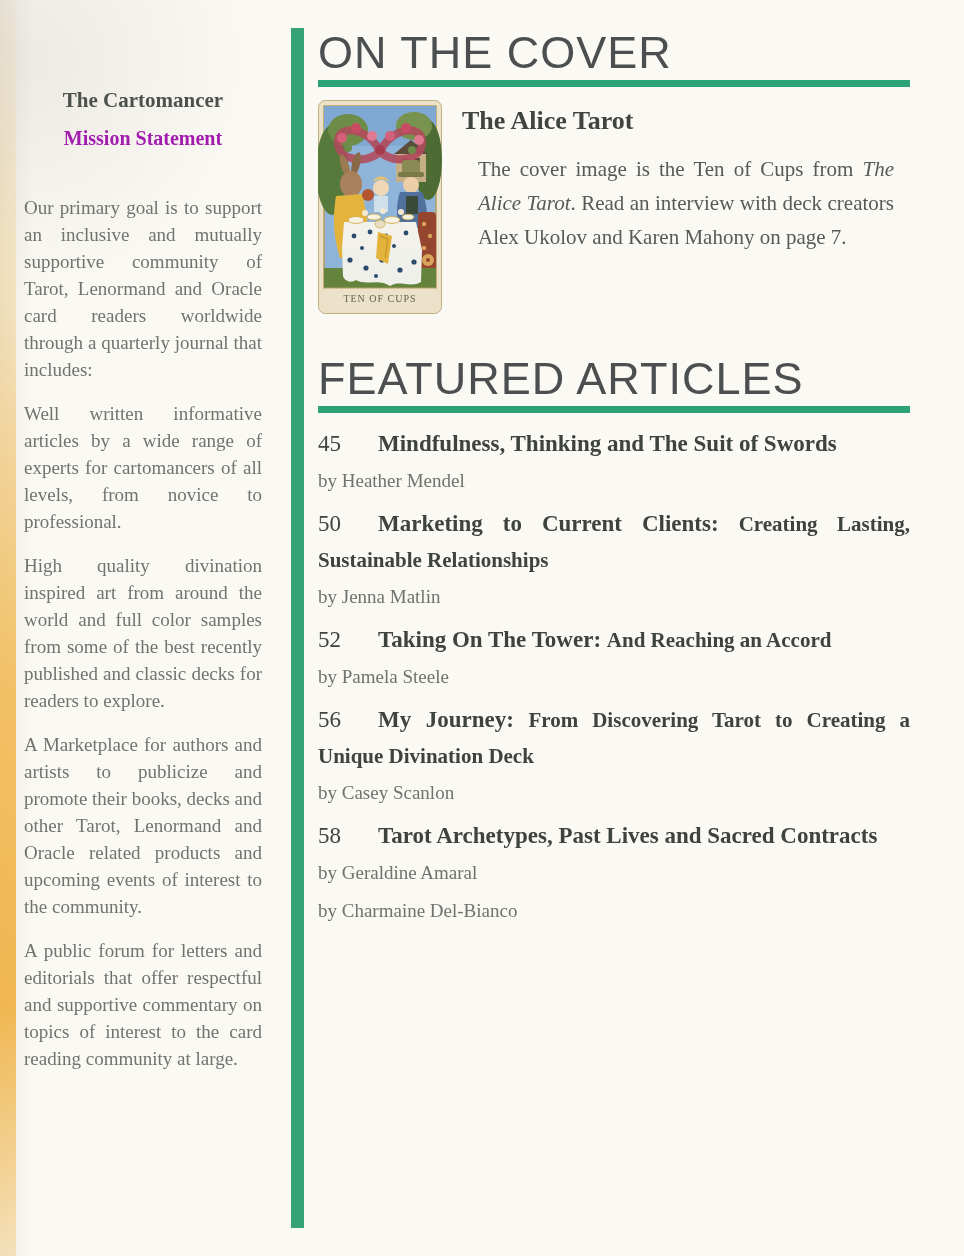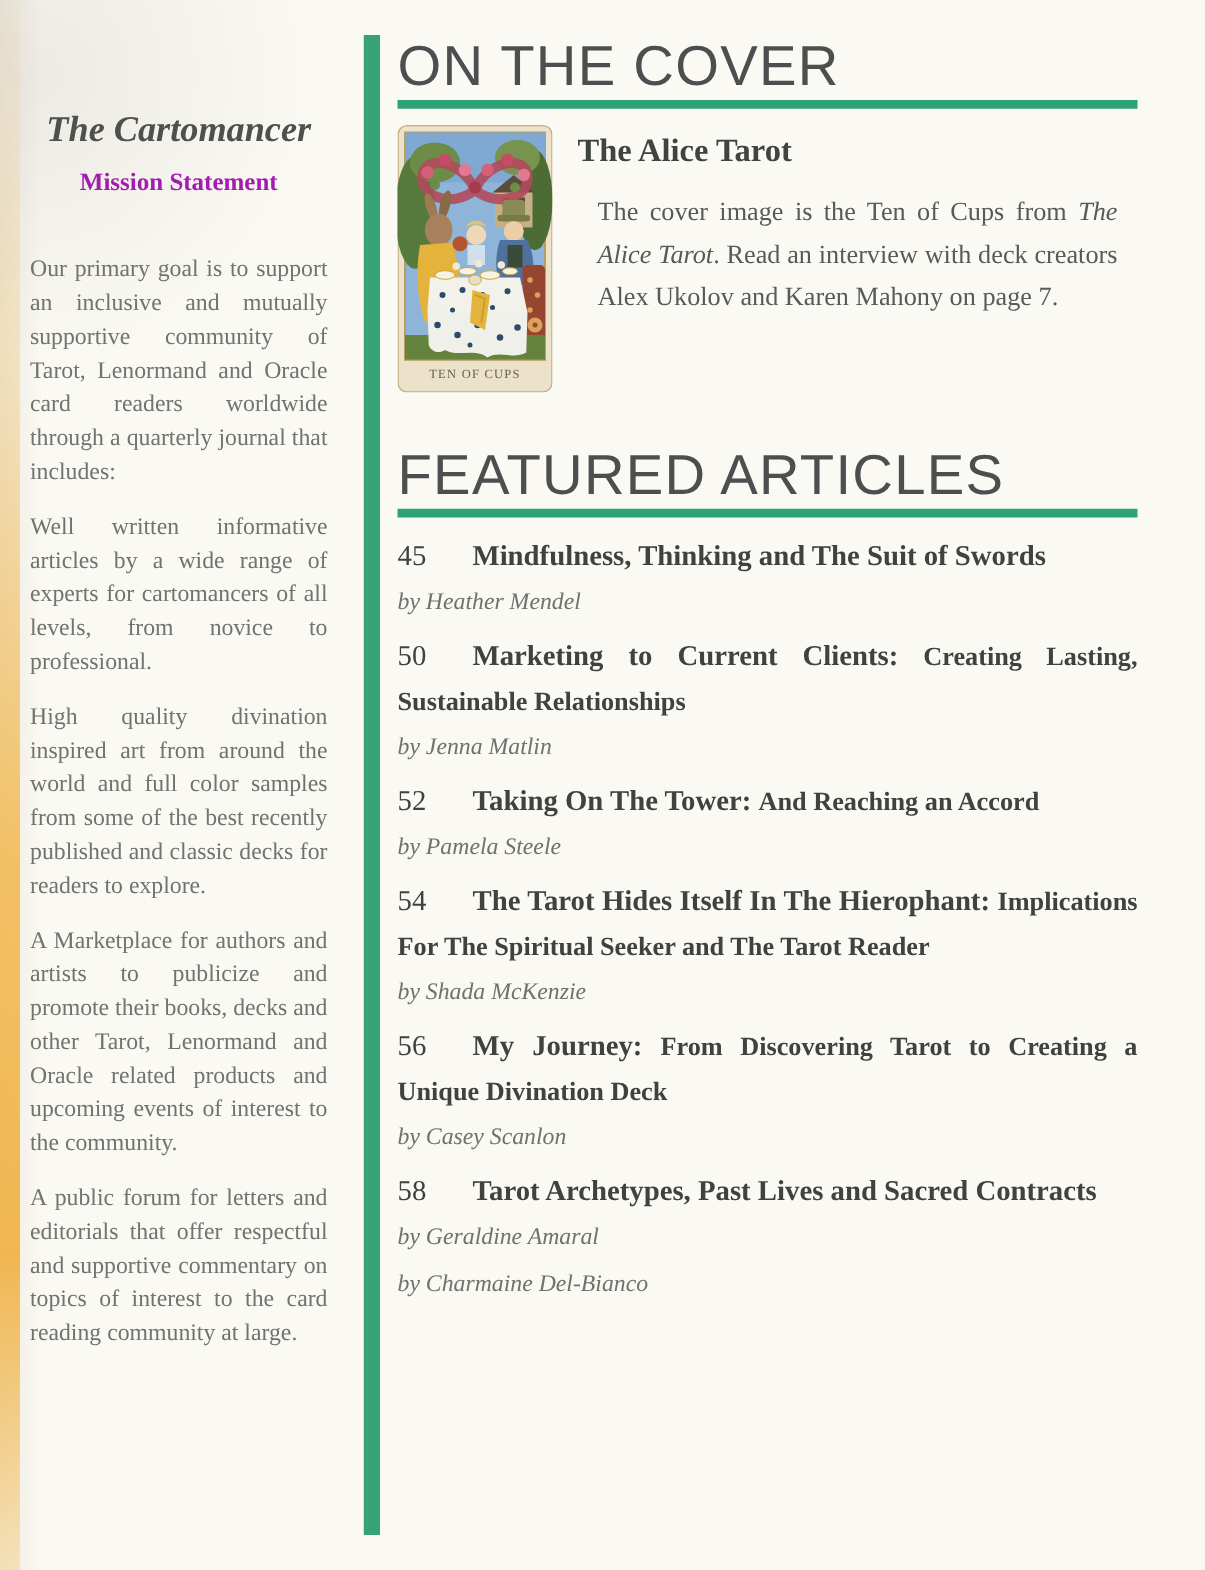--- a/index.html
+++ b/index.html
@@ -34,22 +34,22 @@
     position:absolute;left:291px;top:28px;width:13px;height:1200px;
     background:#35a377;
   }
 
   
   .sidebar{
     position:absolute;left:24px;top:88px;width:238px;
     color:#6f746f;
   }
   .sidebar-title{
-    text-align:center;font-style:italic;font-weight:bold;
-    font-size:29px;color:#4c514d;margin:0 0 14px 0;
+    text-align:center;font-weight:bold;
+    font-size:21px;color:#4c514d;margin:0 0 14px 0;
   }
   .sidebar-subtitle{
     text-align:center;font-weight:bold;
     font-size:20px;color:#a21caf;margin:0 0 44px 0;
   }
   .mission p{
     margin:0 0 17px 0;
     font-size:19px;line-height:27px;
     text-align:justify;
   }
@@ -83,21 +83,21 @@
 
   .articles{margin-top:8px;}
   .article{margin:0 0 10px 0;}
   .article-titleline{
     font-size:23px;line-height:36px;font-weight:bold;
     color:#3e4340;text-align:justify;margin:0;
   }
   .article-number{display:inline-block;width:60px;font-weight:normal;}
   .article-subtitle{font-size:21px;}
   .article-byline{
-    font-style:italic;font-size:19px;line-height:26px;
+    font-size:19px;line-height:26px;
     color:#6f736d;margin:6px 0 12px 0;font-weight:normal;
   }
 </style>
 </head>
 <body>
 
 <div class="page">
 
   <div class="topleft-shade"></div>
   <div class="edge-fade"></div>
@@ -239,25 +239,20 @@
           <span class="article-subtitle">Creating Lasting, Sustainable Relationships</span></p>
         <p class="article-byline">by Jenna Matlin</p>
       </div>
 
       <div class="article">
         <p class="article-titleline"><span class="article-number">52</span><span>Taking On The Tower:</span>
           <span class="article-subtitle">And Reaching an Accord</span></p>
         <p class="article-byline">by Pamela Steele</p>
       </div>
 
-      <div class="article">
-        <p class="article-titleline"><span class="article-number">54</span><span>The Tarot Hides Itself In The Hierophant:</span>
-          <span class="article-subtitle">Implications For The Spiritual Seeker and The Tarot Reader</span></p>
-        <p class="article-byline">by Shada McKenzie</p>
-      </div>
 
       <div class="article">
         <p class="article-titleline"><span class="article-number">56</span><span>My Journey:</span>
           <span class="article-subtitle">From Discovering Tarot to Creating a Unique Divination Deck</span></p>
         <p class="article-byline">by Casey Scanlon</p>
       </div>
 
       <div class="article">
         <p class="article-titleline"><span class="article-number">58</span><span>Tarot Archetypes, Past Lives and Sacred Contracts</span>
           <span class="article-subtitle"></span></p>

